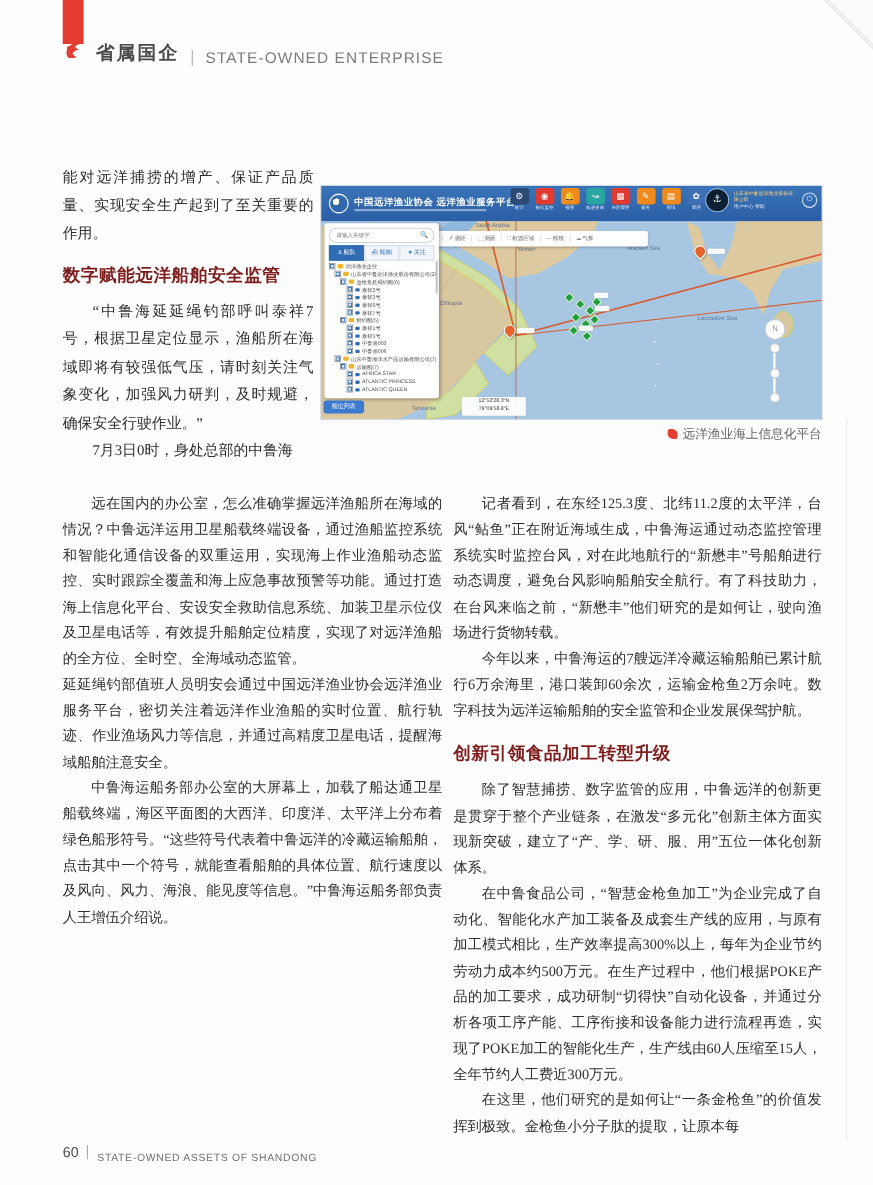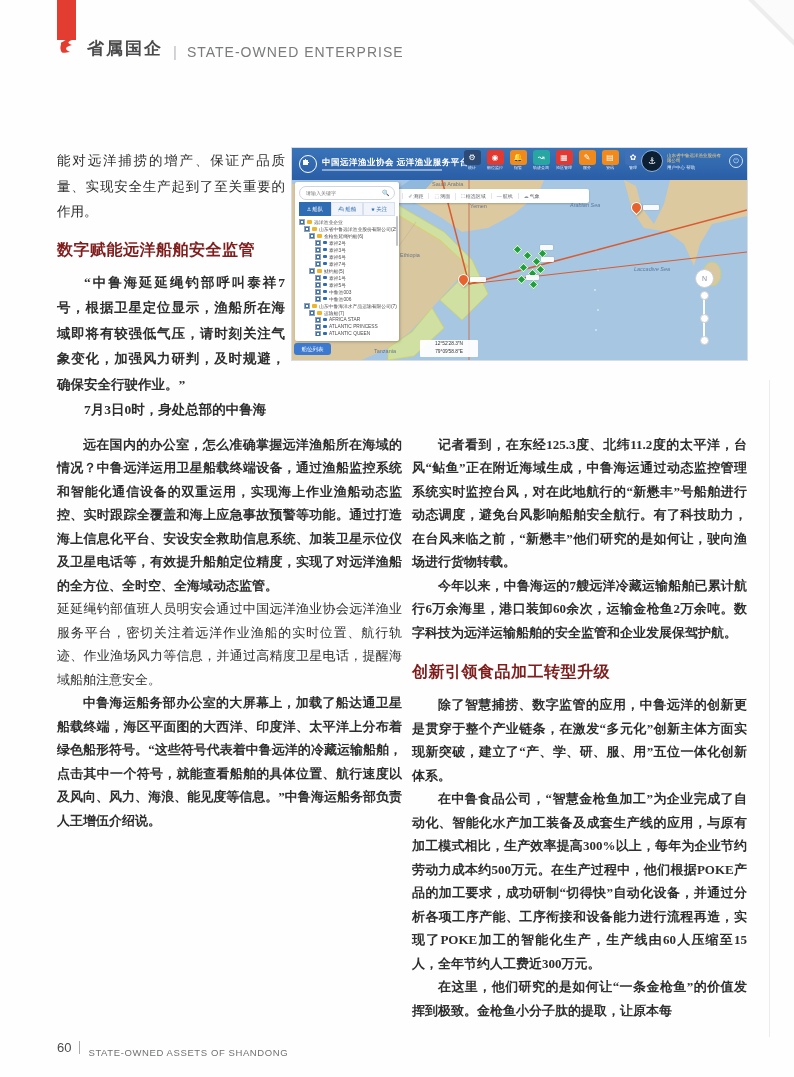--- a/index.html
+++ b/index.html
@@ -13,28 +13,28 @@
   .edge-line{position:absolute;right:24px;top:380px;bottom:40px;width:1px;background:#ececec;}
   .red-bar{position:absolute;left:57px;top:0;width:19px;height:40px;background:#e23d30;}
   .brand{position:absolute;left:57px;top:36px;display:flex;align-items:flex-end;gap:6px;
          font-family:"Liberation Sans","DejaVu Sans",sans-serif;}
   .brand-logo{width:24px;height:24px;}
   .brand-cn{font-size:17px;font-weight:bold;color:#4a4a4c;letter-spacing:2px;}
   .brand-div{color:#b9babc;font-size:15px;margin:0 4px;}
   .brand-en{font-size:14px;color:#7a7b7d;letter-spacing:1px;}
   
   .content{position:absolute;left:57px;top:148px;width:690px;}
-  .row-a{display:flex;gap:7px;margin-bottom:10px;}
+  .row-a{display:flex;gap:7px;margin-bottom:23px;align-items:center;}
   .col-a1{width:228px;flex:none;}
   .row-b{display:flex;gap:10px;}
   .col-b1{width:345px;flex:none;}
   .col-b2{width:335px;flex:none;}
   p.body{margin:0;font-size:13.5px;line-height:25.5px;text-align:justify;color:#2e2e2e;}
   .row-b p.body{font-size:13px;line-height:23.5px;}
-  .indent{text-indent:2em;font-weight:bold;}
+  .indent{text-indent:2em;}
   h3.sec{font-family:"Liberation Sans","DejaVu Sans",sans-serif;font-size:16px;
          color:#7f1d1d;margin:15px 0 9px 0;letter-spacing:.5px;}
   .col-b2 h3.sec{margin:18px 0 10px 0;}
   
   figure{margin:0;width:455px;flex:none;}
   figcaption{margin-top:6px;text-align:right;font-family:"Liberation Sans","DejaVu Sans",sans-serif;
              font-size:11.5px;color:#666;display:flex;justify-content:flex-end;align-items:center;gap:5px;}
   .cap-icon{width:9px;height:9px;background:#e23d30;border-radius:2px 5px 2px 5px;display:inline-block;}
   .app{position:relative;width:455px;height:212px;background:#a7c6e2;overflow:hidden;
        font-family:"Liberation Sans","DejaVu Sans",sans-serif;box-shadow:0 0 0 1px #d7dde4;}
@@ -363,20 +363,24 @@
             <div class="knob" style="top:20px"></div>
             <div class="knob" style="top:42px"></div>
           </div>
 
           <div class="coordbox">
             <div>12°52′28.3″N</div>
             <div>79°09′58.8″E</div>
           </div>
         </div>
 
+        <figcaption>
+          <span class="cap-icon"></span>
+          <span>远洋渔业海上信息化平台</span>
+        </figcaption>
       </figure>
     </div>
 
     <div class="row-b">
       <div class="col-b1">
         <p class="body indent">远在国内的办公室，怎么准确掌握远洋渔船所在海域的情况？中鲁远洋运用卫星船载终端设备，通过渔船监控系统和智能化通信设备的双重运用，实现海上作业渔船动态监控、实时跟踪全覆盖和海上应急事故预警等功能。通过打造海上信息化平台、安设安全救助信息系统、加装卫星示位仪及卫星电话等，有效提升船舶定位精度，实现了对远洋渔船的全方位、全时空、全海域动态监管。</p>
         <p class="body">延延绳钓部值班人员明安会通过中国远洋渔业协会远洋渔业服务平台，密切关注着远洋作业渔船的实时位置、航行轨迹、作业渔场风力等信息，并通过高精度卫星电话，提醒海域船舶注意安全。</p>
         <p class="body indent">中鲁海运船务部办公室的大屏幕上，加载了船达通卫星船载终端，海区平面图的大西洋、印度洋、太平洋上分布着绿色船形符号。“这些符号代表着中鲁远洋的冷藏运输船舶，点击其中一个符号，就能查看船舶的具体位置、航行速度以及风向、风力、海浪、能见度等信息。”中鲁海运船务部负责人王增伍介绍说。</p>
       </div>
       <div class="col-b2">

